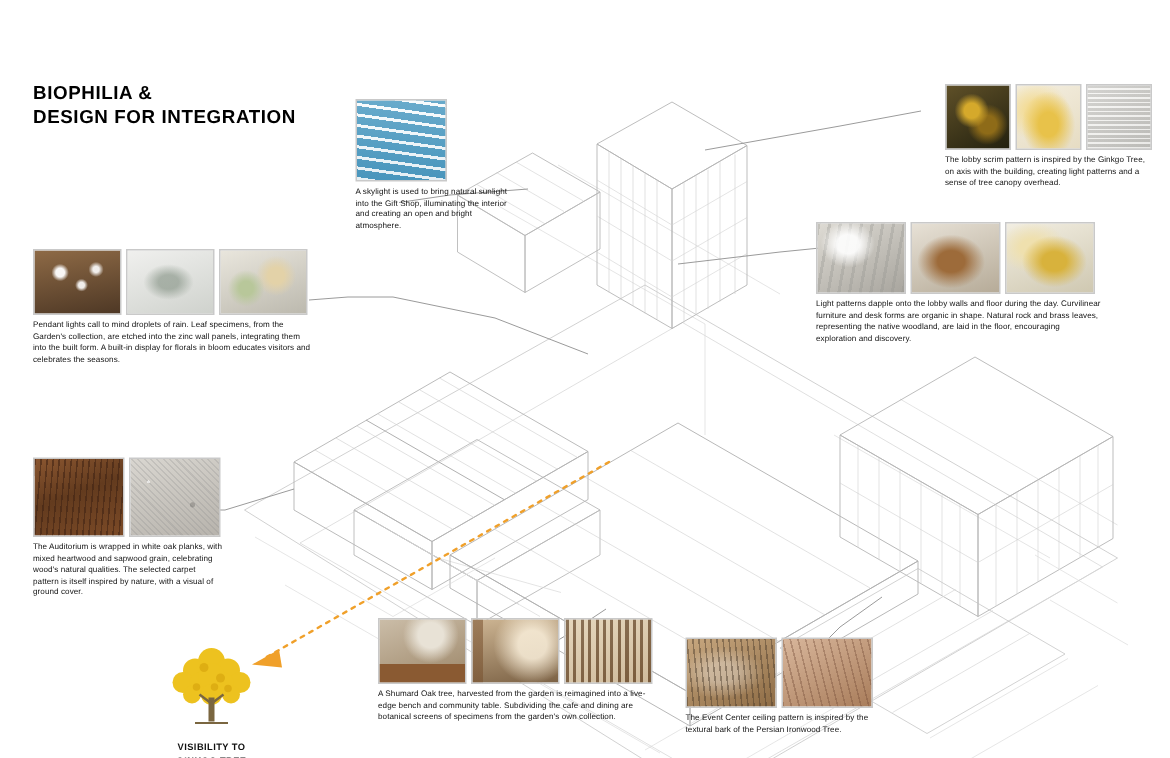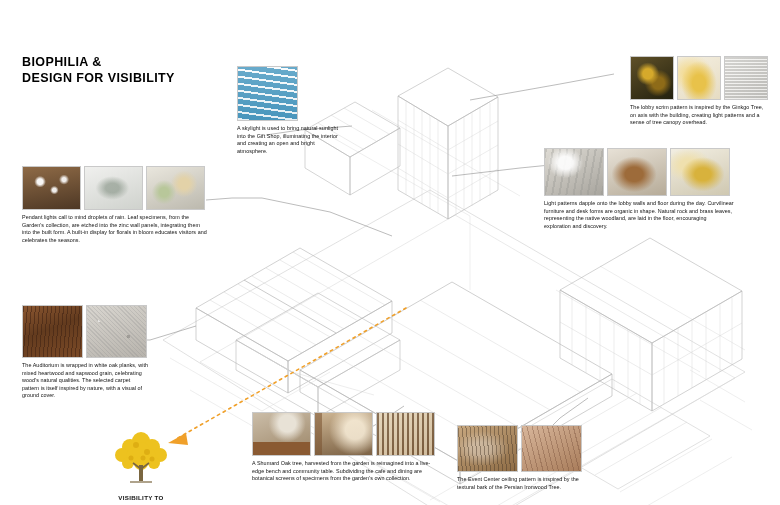--- a/index.html
+++ b/index.html
@@ -178,21 +178,21 @@
       linear-gradient(180deg, #cfe8f3 0%, #4f93b6 100%);
   }
 </style>
 </head>
 <body>
 
 <div id="board">
 
   <div class="title">
     <div>BIOPHILIA &amp;</div>
-    <div>DESIGN FOR VISIBILITY</div>
+    <div>DESIGN FOR INTEGRATION</div>
   </div>
 
   <svg id="iso" viewBox="0 0 780 505" xmlns="http://www.w3.org/2000/svg">
     <g fill="none" stroke="#c2c2c2" stroke-width="0.5">
 
       <path d="M163 300 L430 150 L745 332 L470 492 Z"></path>
       <path d="M200 322 L455 175 L735 338 L480 484 Z" stroke="#d5d5d5"></path>
 
       <path d="M330 96 L470 176 L470 250" stroke="#dcdcdc"></path>
       <path d="M372 70 L520 156" stroke="#dcdcdc"></path>

